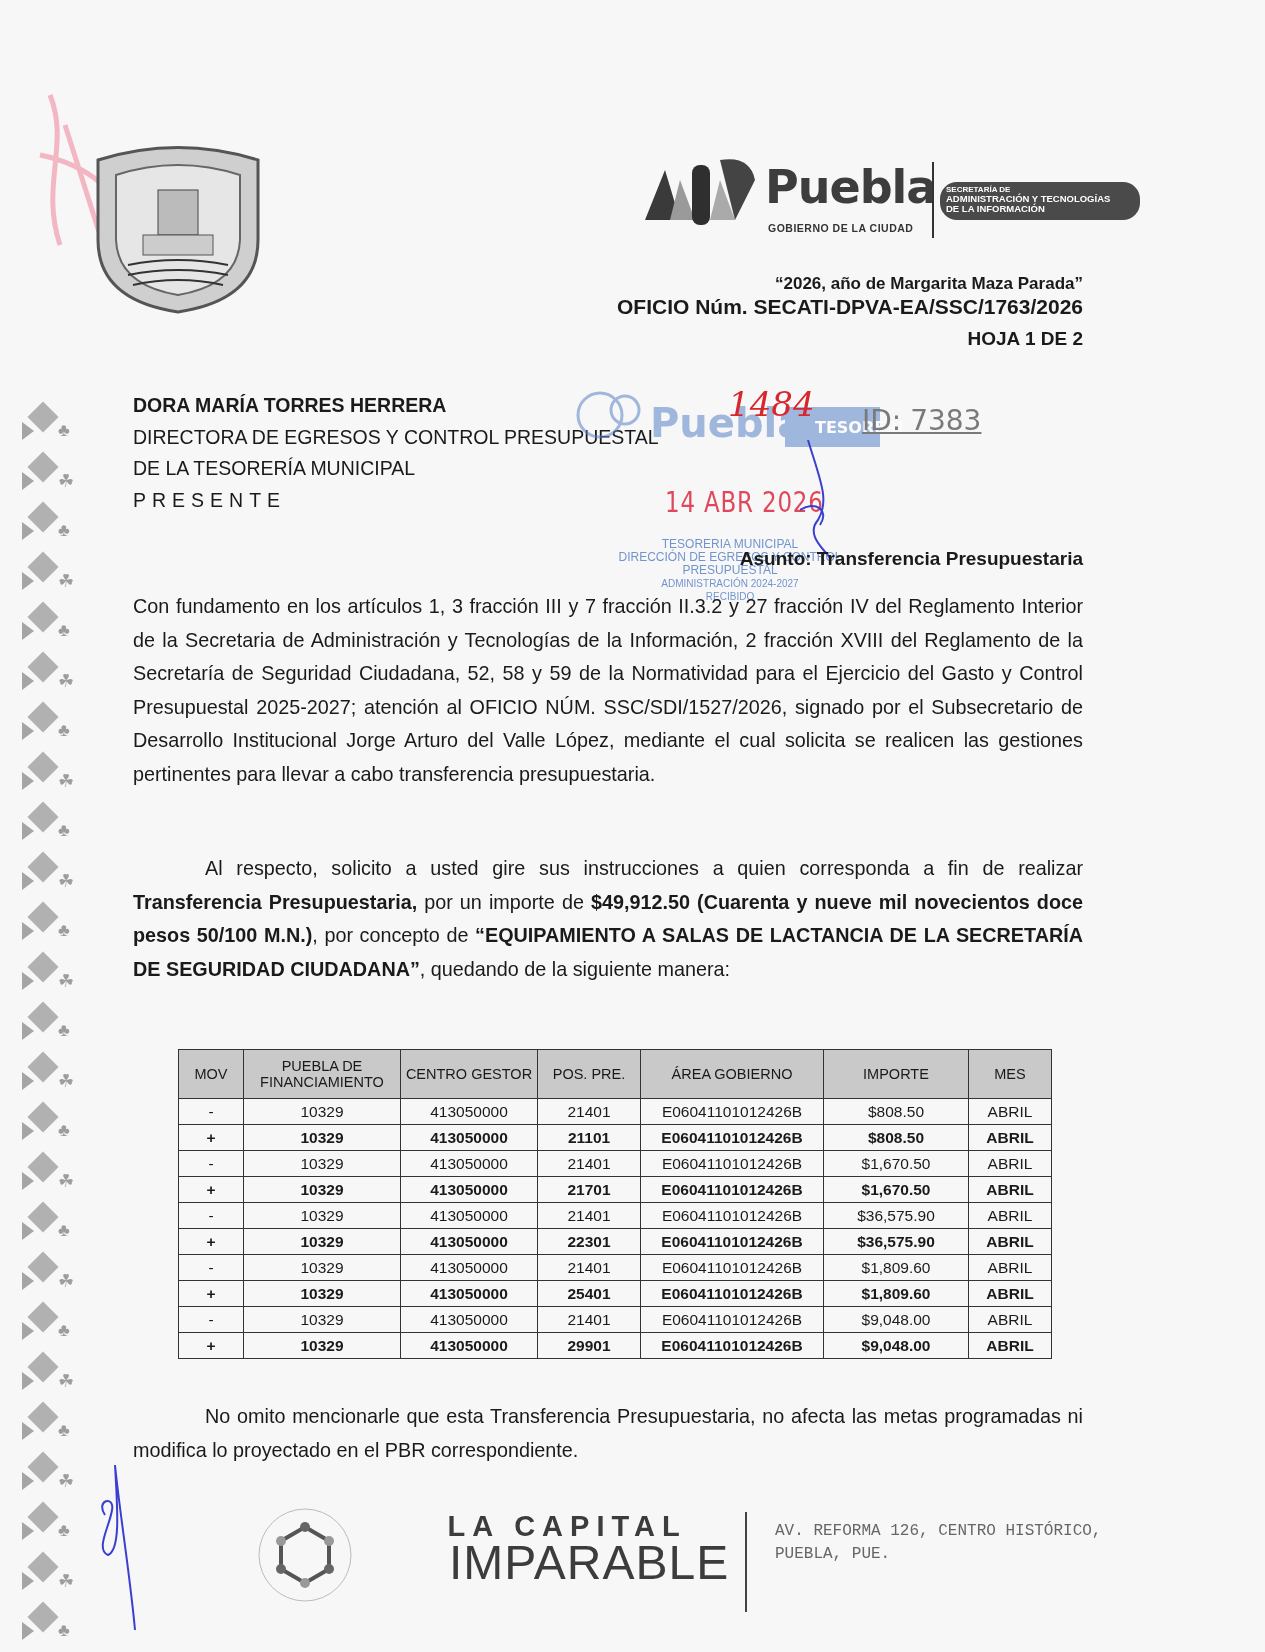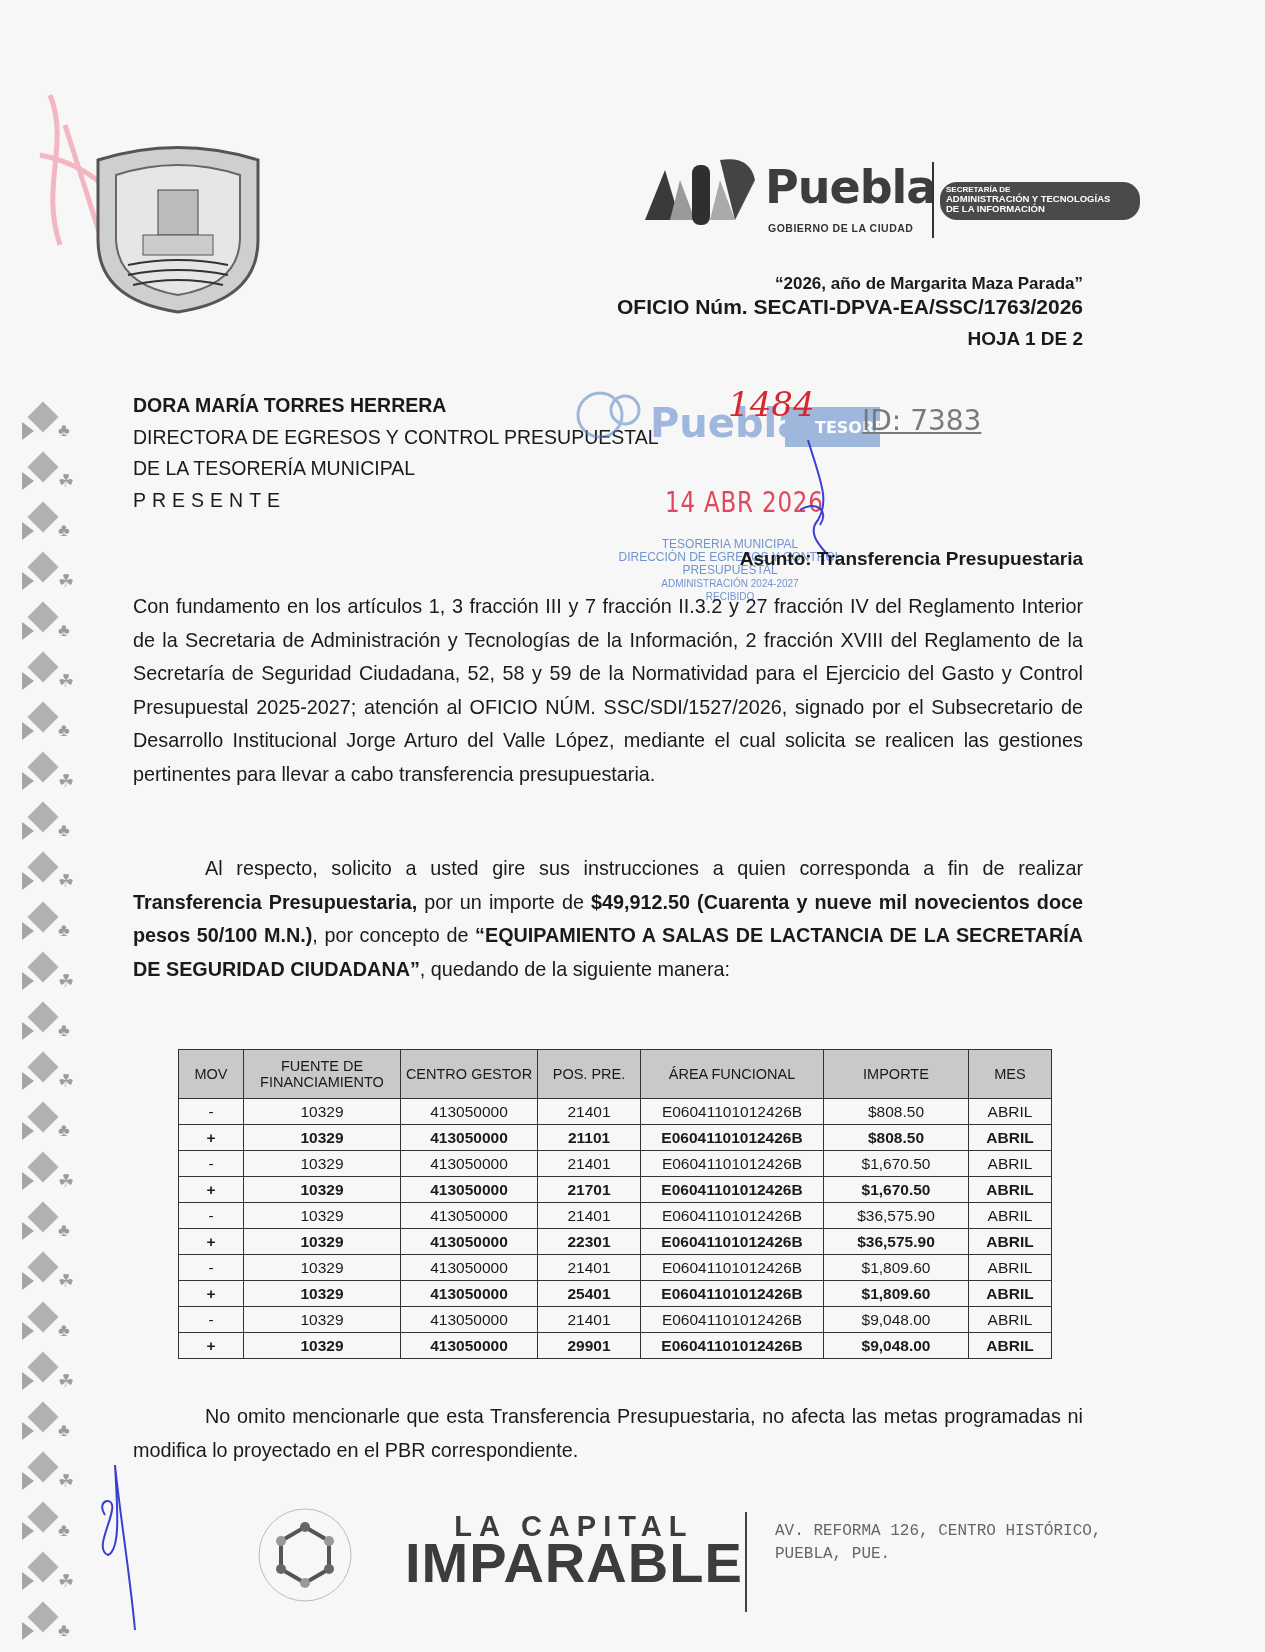--- a/index.html
+++ b/index.html
@@ -57,21 +57,21 @@
   .para b { font-weight:bold; }
 
   table.tx { position:absolute; left:178px; top:1049px; width:874px; border-collapse:collapse; font-size:15.5px; }
   table.tx th { background:#c9c9c9; font-weight:normal; font-size:14.5px; border:1.5px solid #333; padding:2px 3px; height:44px; }
   table.tx td { border:1.5px solid #333; text-align:center; height:25px; padding:0 3px; }
   table.tx tr.plus td { font-weight:bold; }
 
   .footer-logo1 { position:absolute; left:255px; top:1505px; width:100px; height:100px; }
   .lacapital { position:absolute; left:405px; top:1510px; text-align:center; }
   .lacapital .l1 { font-size:29px; font-weight:bold; letter-spacing:7px; color:#3c3c3c; }
-  .lacapital .l2 { font-size:56px; font-weight:bold; color:#3c3c3c; line-height:40px; letter-spacing:1px; }
+  .lacapital .l2 { font-size:48px; font-weight:normal; color:#3c3c3c; line-height:40px; letter-spacing:1px;margin-left:44px; }
   .fvbar { position:absolute; left:745px; top:1512px; width:2px; height:100px; background:#444; }
   .address { position:absolute; left:775px; top:1520px; font-family:"Liberation Mono", monospace; font-size:16px; color:#666; line-height:23px; }
 
   .initials { position:absolute; left:90px; top:1455px; width:70px; height:180px; }
 </style>
 </head>
 <body>
 
 <div class="page">
 
@@ -271,24 +271,24 @@
 
   <div class="para p1">Con fundamento en los artículos 1, 3 fracción III y 7 fracción II.3.2 y 27 fracción IV del Reglamento Interior de la Secretaria de Administración y Tecnologías de la Información, 2 fracción XVIII del Reglamento de la Secretaría de Seguridad Ciudadana, 52, 58 y 59 de la Normatividad para el Ejercicio del Gasto y Control Presupuestal 2025-2027; atención al OFICIO NÚM. SSC/SDI/1527/2026, signado por el Subsecretario de Desarrollo Institucional Jorge Arturo del Valle López, mediante el cual solicita se realicen las gestiones pertinentes para llevar a cabo transferencia presupuestaria.</div>
   <div class="para p2">
     <span>Al respecto, solicito a usted gire sus instrucciones a quien corresponda a fin de realizar </span><b>Transferencia Presupuestaria,</b><span> por un importe de </span><b>$49,912.50 (Cuarenta y nueve mil novecientos doce pesos 50/100 M.N.)</b><span>, por concepto de </span><b>“EQUIPAMIENTO A SALAS DE LACTANCIA DE LA SECRETARÍA DE SEGURIDAD CIUDADANA”</b><span>, quedando de la siguiente manera:</span>
   </div>
 
   <table class="tx">
     <thead>
       <tr>
         <th style="width:58px">MOV</th>
-        <th style="width:150px">FUENTE DE FINANCIAMIENTO</th>
+        <th style="width:150px">PUEBLA DE FINANCIAMIENTO</th>
         <th style="width:130px">CENTRO GESTOR</th>
         <th style="width:96px">POS. PRE.</th>
-        <th style="width:176px">ÁREA FUNCIONAL</th>
+        <th style="width:176px">ÁREA GOBIERNO</th>
         <th style="width:138px">IMPORTE</th>
         <th>MES</th>
       </tr>
     </thead>
     <tbody id="tbody">
         <tr>
           <td>-</td>
           <td>10329</td>
           <td>413050000</td>
           <td>21401</td>

